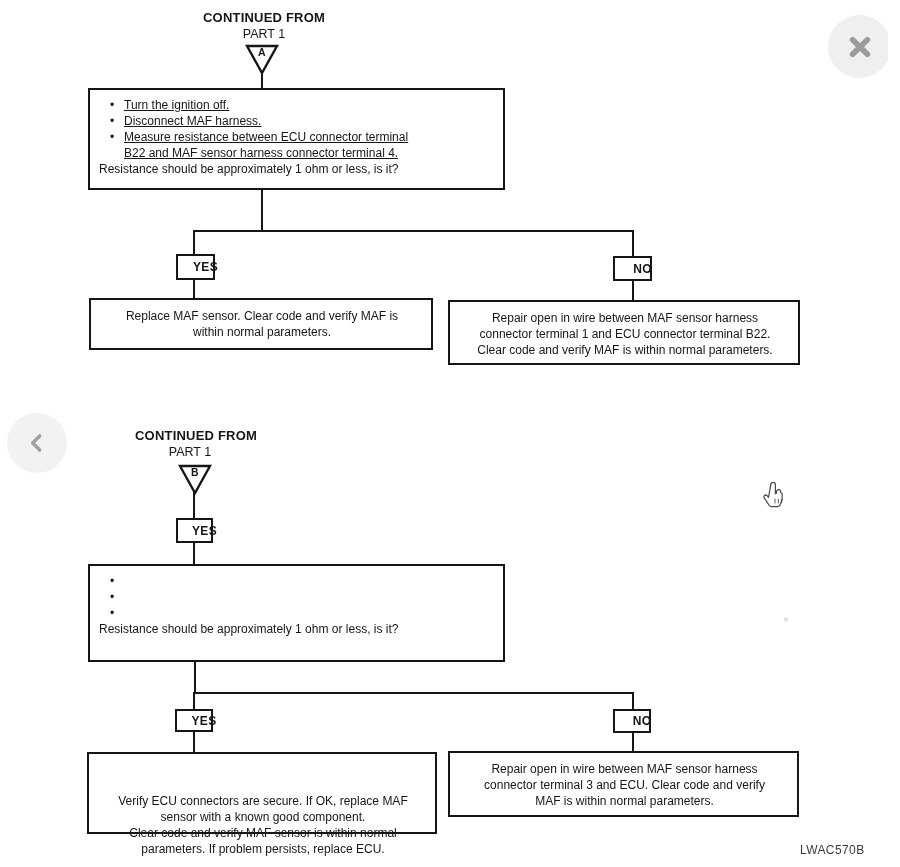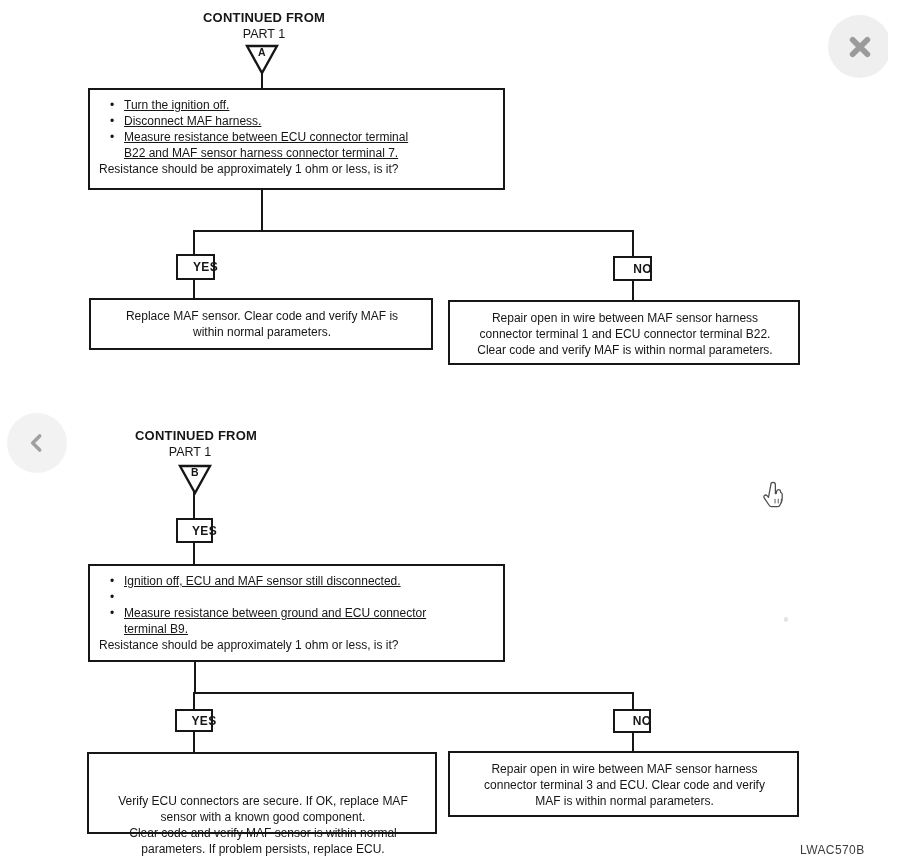--- a/index.html
+++ b/index.html
@@ -56,21 +56,21 @@
       <span class="bdot">•</span>
       <span class="btext">Turn the ignition off.</span>
     </div>
     <div class="brow">
       <span class="bdot">•</span>
       <span class="btext">Disconnect MAF harness.</span>
     </div>
     <div class="brow">
       <span class="bdot">•</span>
       <span class="btext">Measure resistance between ECU connector terminal
-B22 and MAF sensor harness connector terminal 7.</span>
+B22 and MAF sensor harness connector terminal 4.</span>
     </div>
     <div class="question">Resistance should be approximately 1 ohm or less,  is it?</div>
   </div>
 
   <div class="vline" style="left:261px;top:190px;height:42px;"></div>
   <div class="hline" style="left:193px;top:230px;width:441px;"></div>
   <div class="vline" style="left:193px;top:230px;height:24px;"></div>
   <div class="vline" style="left:632px;top:230px;height:27px;"></div>
 
   <div class="tag" style="left:176px;top:254px;width:39px;height:26px;">YES</div>
@@ -100,29 +100,26 @@
 
   <div class="vline" style="left:193px;top:492px;height:26px;"></div>
 
   <div class="tag" style="left:176px;top:518px;width:37px;height:25px;">YES</div>
 
   <div class="vline" style="left:193px;top:543px;height:21px;"></div>
 
   <div class="box stepbox" style="left:88px;top:564px;width:417px;height:98px;">
     <div class="brow">
       <span class="bdot">•</span>
-      <span class="btext">Ignition off, ECU and MAF sensor still disconnected.</span>
     </div>
     <div class="brow">
       <span class="bdot">•</span>
     </div>
     <div class="brow">
       <span class="bdot">•</span>
-      <span class="btext">Measure resistance between ground and ECU connector
-terminal B9.</span>
     </div>
     <div class="question">Resistance should be approximately 1 ohm or less, is it?</div>
   </div>
 
   <div class="vline" style="left:194px;top:662px;height:32px;"></div>
   <div class="hline" style="left:193px;top:692px;width:441px;"></div>
   <div class="vline" style="left:193px;top:692px;height:17px;"></div>
   <div class="vline" style="left:632px;top:692px;height:17px;"></div>
 
   <div class="tag" style="left:175px;top:709px;width:38px;height:23px;">YES</div>

